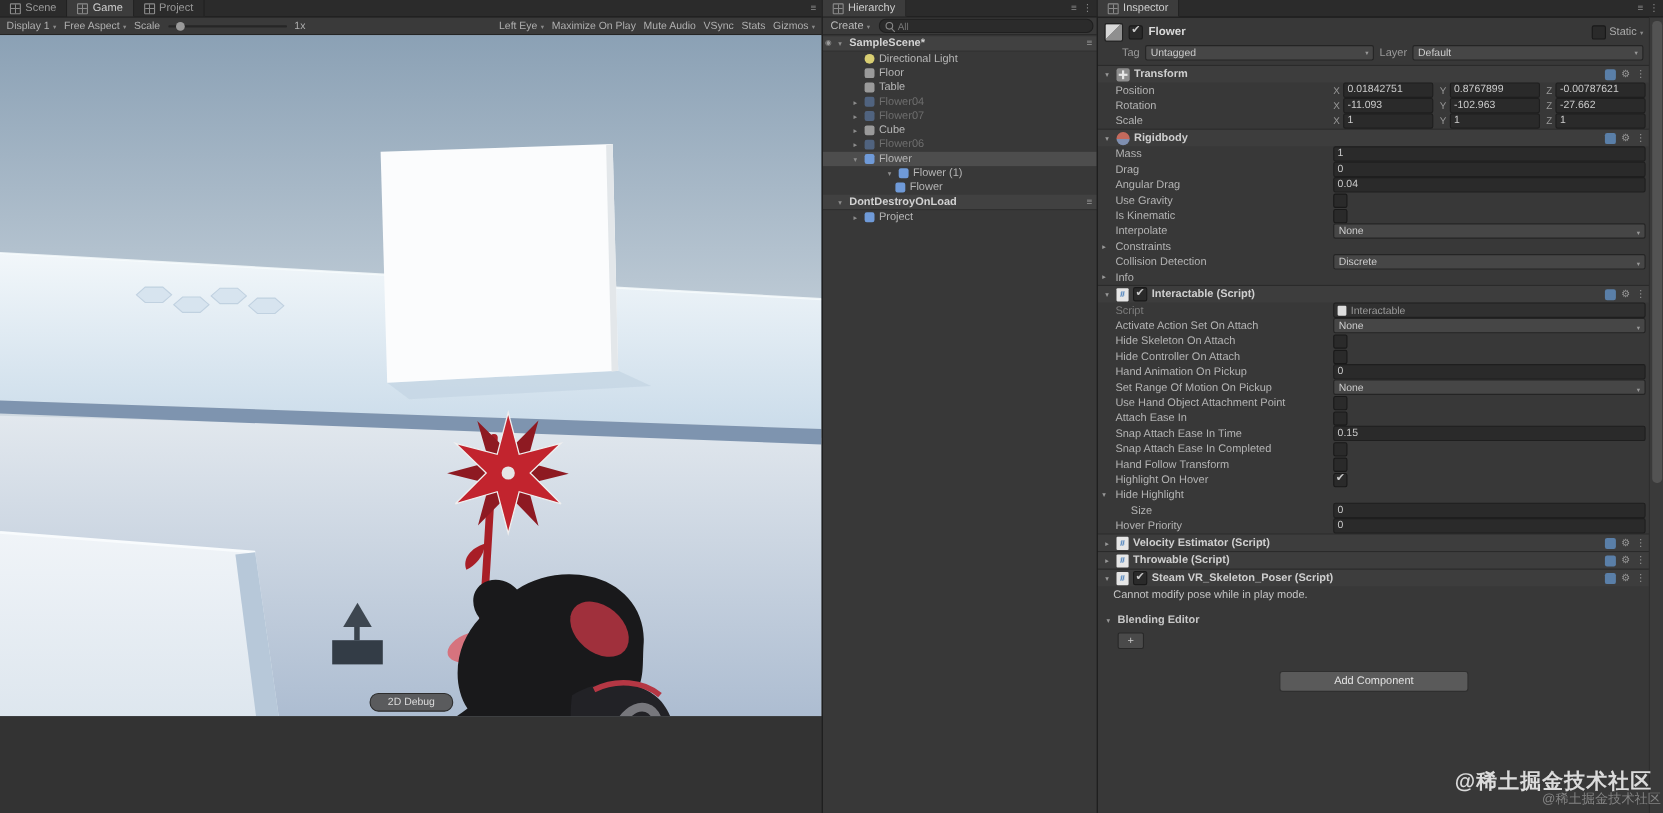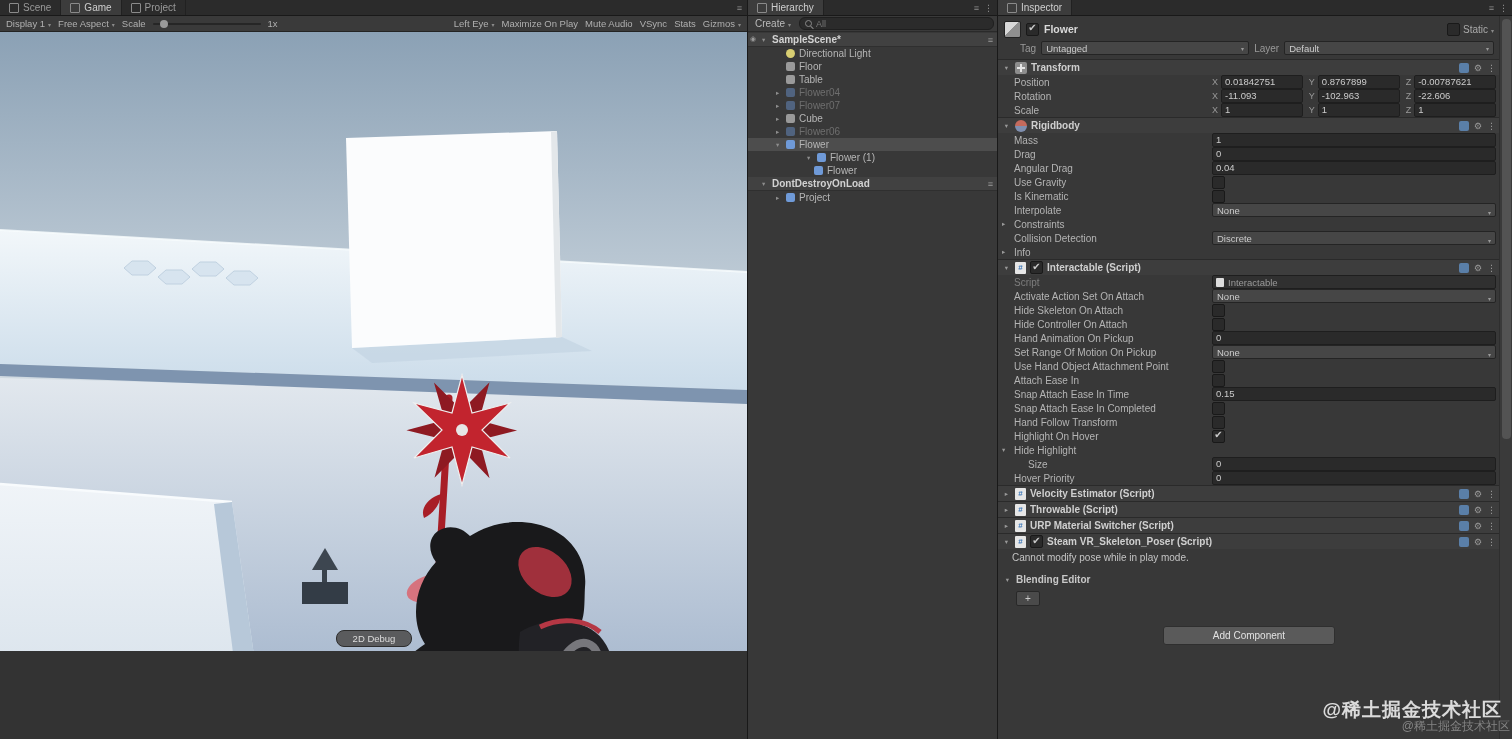--- a/index.html
+++ b/index.html
@@ -474,21 +474,21 @@
             </div>
 
             <div class="prow">
               <span class="plabel">Rotation</span>
               <span class="vec">
                 <span class="axis">X</span>
                 <span class="vfield">-11.093</span>
                 <span class="axis">Y</span>
                 <span class="vfield">-102.963</span>
                 <span class="axis">Z</span>
-                <span class="vfield">-22.606</span>
+                <span class="vfield">-27.662</span>
               </span>
             </div>
 
             <div class="prow">
               <span class="plabel">Scale</span>
               <span class="vec">
                 <span class="axis">X</span>
                 <span class="vfield">1</span>
                 <span class="axis">Y</span>
                 <span class="vfield">1</span>
@@ -806,32 +806,20 @@
               <span class="cicon icon-script"></span>
               <span class="ctitle">Throwable (Script)</span>
               <span class="hicons">
                 <span class="book-ic"></span>
                 <span class="gear-ic"></span>
                 <span class="dots-ic"></span>
               </span>
             </div>
           </div>
 
-          <div class="comp">
-            <div class="comp-header">
-              <span class="fold">▸</span>
-              <span class="cicon icon-script"></span>
-              <span class="ctitle">URP Material Switcher (Script)</span>
-              <span class="hicons">
-                <span class="book-ic"></span>
-                <span class="gear-ic"></span>
-                <span class="dots-ic"></span>
-              </span>
-            </div>
-          </div>
         </div>
 
       <div class="comp">
         <div class="comp-header">
           <span class="fold">▾</span>
           <span class="cicon icon-script"></span>
           <span class="checkbox">
               <span class="chk">✔</span>
             </span>
           <span class="ctitle">Steam VR_Skeleton_Poser (Script)</span>

